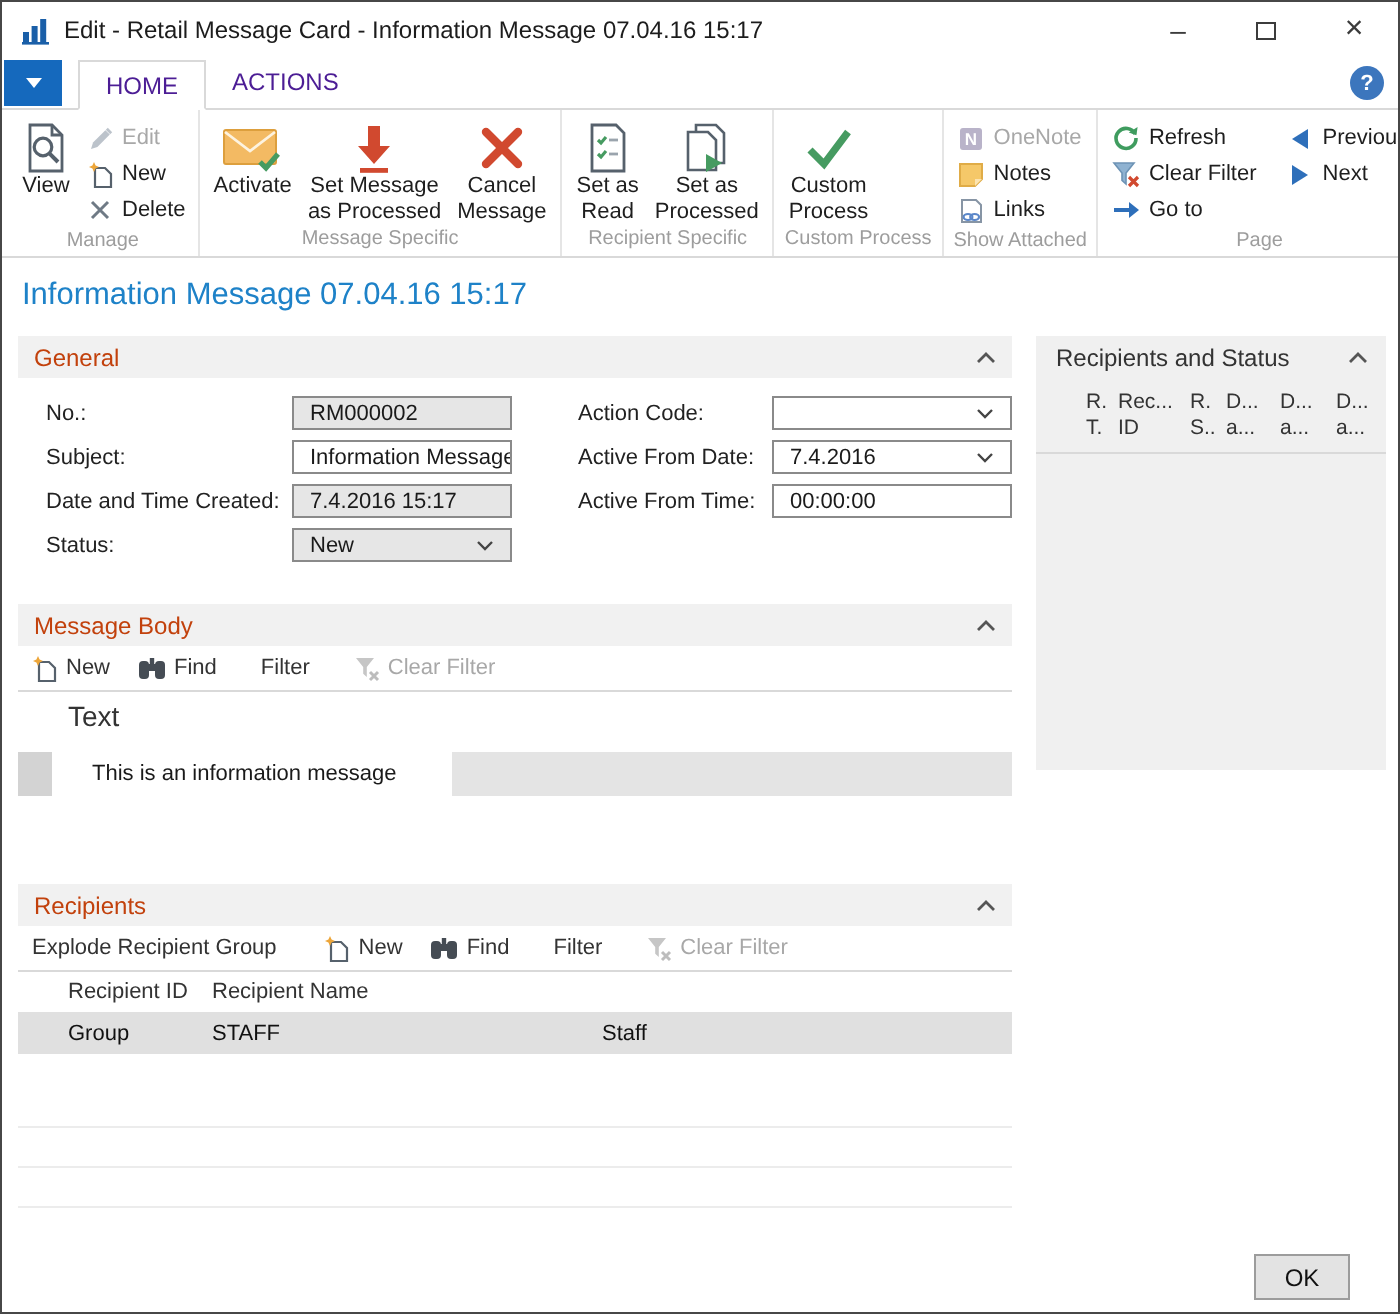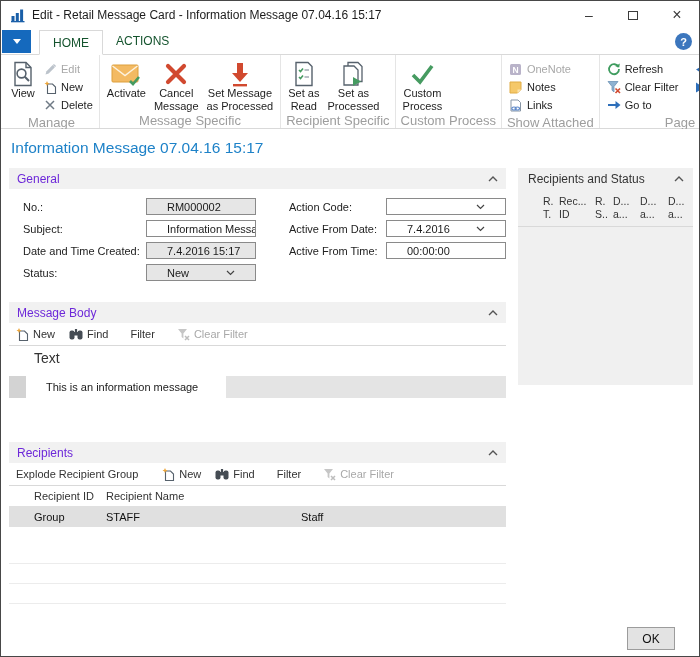--- a/index.html
+++ b/index.html
@@ -12,46 +12,46 @@
   .app-icon { margin:0 6px 0 9px; width:16px; height:16px; flex:0 0 auto; }
   .title-text { font-size:12px; color:#1c1c1c; flex:1; white-space:nowrap; overflow:hidden; }
   .win-btns { display:flex; height:28px; }
   .win-btn { width:44px; height:28px; display:flex; align-items:center; justify-content:center; color:#3c3c3c; font-size:14px; }
   .max-glyph { width:10px; height:9px; border:1px solid #3c3c3c; }
 
   
   .tabrow { height:26px; display:flex; align-items:flex-end; border-bottom:1px solid #d9d9d9; position:relative; background:#fff; }
   .menu-btn { width:29px; height:23px; background:#1569bd; margin:0 8px 1px 1px; display:flex; align-items:center; justify-content:center; }
   .menu-caret { width:0; height:0; border-left:4px solid transparent; border-right:4px solid transparent; border-top:5px solid #fff; }
-  .tab { padding:0 13px; height:25px; line-height:25px; font-size:12px; color:#14532d; }
+  .tab { padding:0 13px; height:25px; line-height:25px; font-size:12px; color:#4c1d95; }
   .tab.active { background:#fff; border:1px solid #d9d9d9; border-bottom:1px solid #fff; margin-bottom:-1px; }
   .help-btn { position:absolute; right:7px; top:4px; width:17px; height:17px; border-radius:50%; background:#3c76bd; color:#fff; font-size:11px; font-weight:bold; display:flex; align-items:center; justify-content:center; }
 
   
   .ribbon { height:74px; display:flex; background:#fff; border-bottom:1px solid #d9d9d9; padding-left:3px; }
   .rgroup { display:flex; flex-direction:column; border-right:1px solid #e5e5e5; padding:2px 3px 0 3px; }
   .rgroup-content { flex:1; display:flex; align-items:flex-start; }
-  .rgroup-label { text-align:center; font-size:13px; color:#9d9d9d; padding:1px 2px 3px; white-space:nowrap; }
+  .rgroup-label { text-align:center; font-size:10px; color:#9d9d9d; padding:1px 2px 3px; white-space:nowrap; }
   .bigbtn { display:flex; flex-direction:column; align-items:center; padding:3px 4px 0; font-size:11px; color:#1e1e1e; text-align:center; line-height:1.15; white-space:nowrap; }
   .bigbtn .ico { height:27px; display:flex; align-items:center; }
   .smallcol { display:flex; flex-direction:column; padding-top:3px; }
   .smallbtn { display:flex; align-items:center; height:18px; font-size:11px; color:#1e1e1e; white-space:nowrap; padding:0 3px; }
   .smallbtn .ico { width:16px; height:14px; margin-right:3px; display:flex; align-items:center; justify-content:center; }
   .dis { color:#a8a8a8; }
 
   
   .content { position:relative; height:527px; background:#fff; }
   .page-title { position:absolute; left:10px; top:10px; font-size:15.5px; color:#1e82c8; }
 
   .left-panel { position:absolute; left:8px; top:39px; width:497px; }
   .section { position:absolute; left:0; width:497px; }
-  .section-header { height:21px; background:#f1f1f1; display:flex; align-items:center; justify-content:space-between; padding:0 8px; font-size:12px; color:#6d28d9; }
+  .section-header { height:21px; background:#f1f1f1; display:flex; align-items:center; justify-content:space-between; padding:0 8px; font-size:12px; color:#c2410c; }
 
   .gen-grid { display:grid; grid-template-columns:123px 110px 33px 97px 120px; row-gap:5px; padding:9px 0 10px 14px; font-size:11px; color:#222; align-items:center; }
-  .fld { height:17px; border:1px solid #8a8a8a; background:#fff; display:flex; align-items:center; justify-content:space-between; padding:0 20px; font-size:11px; color:#1a1a1a; overflow:hidden; white-space:nowrap; }
+  .fld { height:17px; border:1px solid #8a8a8a; background:#fff; display:flex; align-items:center; justify-content:space-between; padding:0 8px; font-size:11px; color:#1a1a1a; overflow:hidden; white-space:nowrap; }
   .fld.ro { background:#e6e6e6; }
   .lbl { white-space:nowrap; }
 
   .sec-toolbar { display:flex; align-items:center; height:23px; border-bottom:1px solid #d9d9d9; font-size:11px; color:#333; padding-left:7px; }
   .tbtn { display:flex; align-items:center; margin-right:14px; white-space:nowrap; }
   .tbtn .ico { margin-right:4px; display:flex; align-items:center; }
 
   .mb-colhead { padding-left:25px; margin-top:4px; font-size:14px; color:#333; height:14px; }
   .mb-row { margin-top:12px; height:22px; background:#e4e4e4; display:flex; }
   .mb-gutter { width:17px; background:#d3d3d3; }
@@ -158,34 +158,34 @@
             <svg width="30" height="24" viewBox="0 0 30 24">
                 <rect x="1" y="3" width="26" height="17" rx="1" fill="#f3ba63" stroke="#dd9f3d"></rect>
                 <path d="M1.5 4 L14 13.5 L26.5 4" fill="none" stroke="#fdf3e0" stroke-width="1.4"></path>
                 <path d="M19 19 l3 3 6-7" fill="none" stroke="#469b61" stroke-width="2.6"></path>
               </svg>
           </span>
           <span>Activate</span>
         </div>
         <div class="bigbtn">
           <span class="ico">
-            <svg width="24" height="24" viewBox="0 0 24 24">
-                <path d="M4 4 L20 20 M20 4 L4 20" stroke="#d1492f" stroke-width="4.2" stroke-linecap="round"></path>
-              </svg>
-          </span>
-          <span><span>Cancel</span><br><span>Message</span></span>
-        </div>
-        <div class="bigbtn">
-          <span class="ico">
             <svg width="24" height="26" viewBox="0 0 24 26">
                 <path d="M9 2 h6 v10 h5 l-8 9 -8 -9 h5 z" fill="#d1492f"></path>
                 <rect x="5" y="23" width="14" height="2.4" fill="#d1492f"></rect>
               </svg>
           </span>
           <span><span>Set Message</span><br><span>as Processed</span></span>
+        </div>
+        <div class="bigbtn">
+          <span class="ico">
+            <svg width="24" height="24" viewBox="0 0 24 24">
+                <path d="M4 4 L20 20 M20 4 L4 20" stroke="#d1492f" stroke-width="4.2" stroke-linecap="round"></path>
+              </svg>
+          </span>
+          <span><span>Cancel</span><br><span>Message</span></span>
         </div>
       </div>
       <div class="rgroup-label">Message Specific</div>
     </div>
 
     <div class="rgroup">
       <div class="rgroup-content">
         <div class="bigbtn">
           <span class="ico">
             <svg width="22" height="26" viewBox="0 0 22 26">

